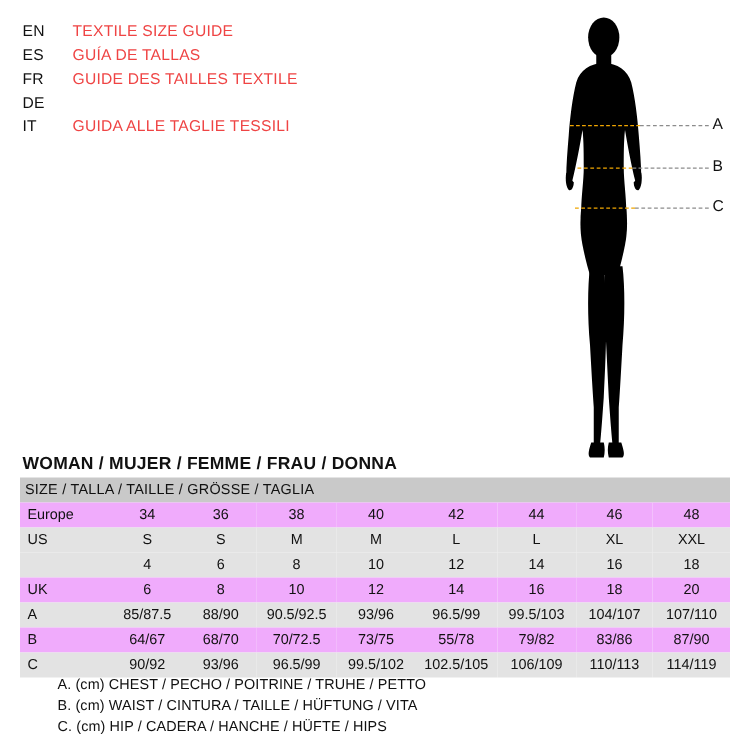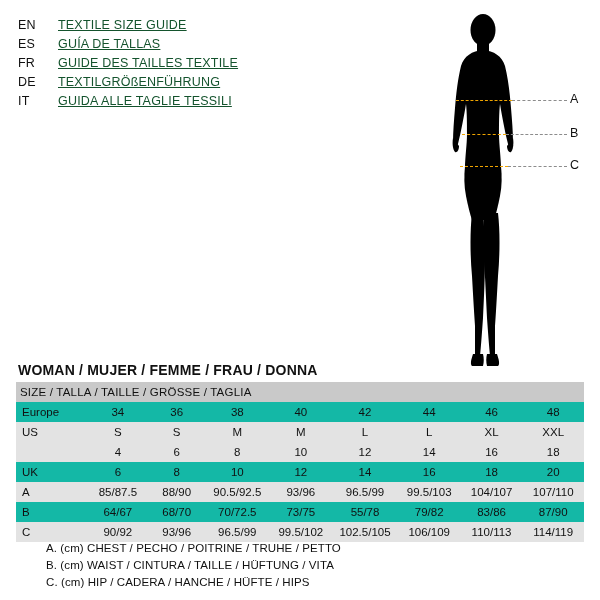--- a/index.html
+++ b/index.html
@@ -37,22 +37,21 @@
   }
   .lang-code {
     width: 40px;
     font-size: 12.5px;
     letter-spacing: 0.2px;
     color: #111;
   }
   .lang-text {
     font-size: 12.5px;
     letter-spacing: 0.2px;
-    color: #14532d;
-    text-decoration: underline;
+    color: #ef4444;
   }
 
   
   .figure-wrap {
     position: absolute;
     left: 420px;
     top: 8px;
     width: 170px;
     height: 370px;
   }
@@ -98,21 +97,21 @@
     border: none;
   }
   .row-header td {
     background: #c9c9c9;
     font-size: 11.5px;
     font-weight: normal;
     letter-spacing: 0.2px;
     padding-left: 6px;
   }
   .row-shade td { background: #e3e3e3; }
-  .row-plain td { background: #14b8a6; }
+  .row-plain td { background: #f0abfc; }
   .col-label {
     width: 76px;
     text-align: left;
     padding-left: 6px !important;
   }
   .val { text-align: center; width: 61px; }
 
   
   .notes {
     position: absolute;
@@ -141,21 +140,20 @@
     <div class="lang-row">
       <span class="lang-code">ES</span>
       <span class="lang-text">GUÍA DE TALLAS</span>
     </div>
     <div class="lang-row">
       <span class="lang-code">FR</span>
       <span class="lang-text">GUIDE DES TAILLES TEXTILE</span>
     </div>
     <div class="lang-row">
       <span class="lang-code">DE</span>
-      <span class="lang-text">TEXTILGRÖßENFÜHRUNG</span>
     </div>
     <div class="lang-row">
       <span class="lang-code">IT</span>
       <span class="lang-text">GUIDA ALLE TAGLIE TESSILI</span>
     </div>
   </div>
 
   <div class="figure-wrap">
     <svg class="figure-svg" width="170" height="370" viewBox="0 0 170 370">
       <g fill="#000000">

